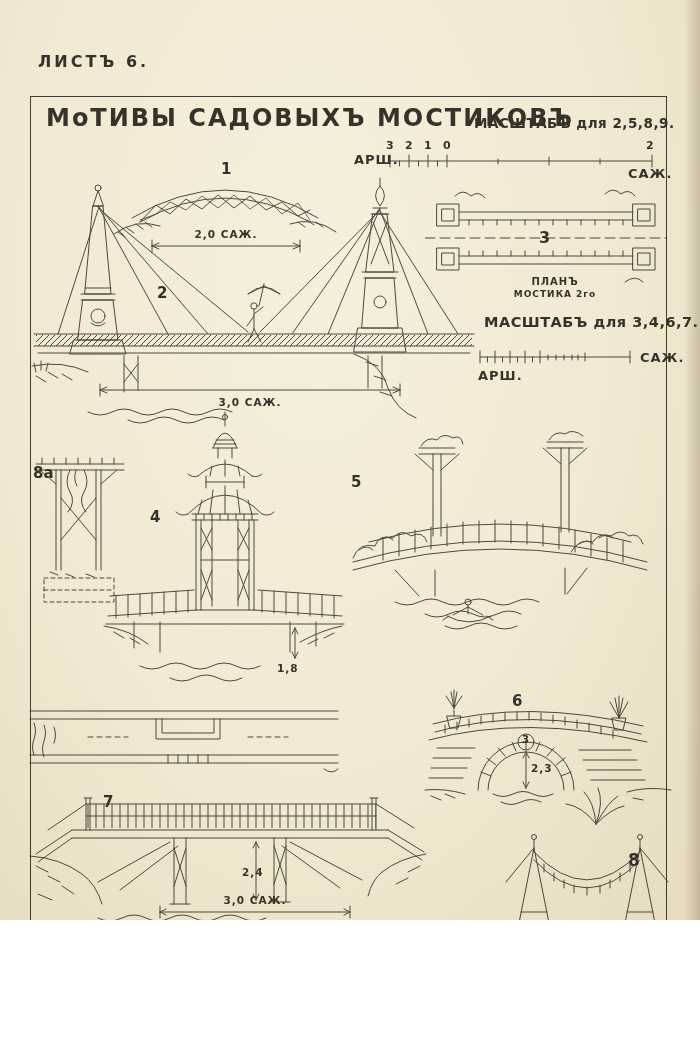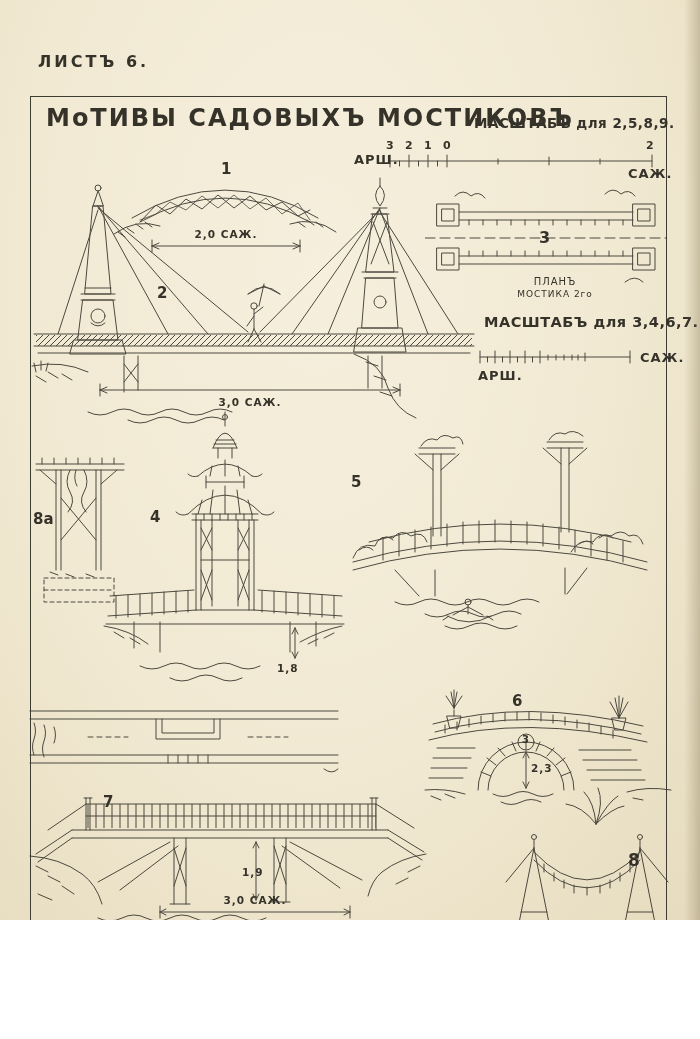--- a/index.html
+++ b/index.html
@@ -12,21 +12,21 @@
     border:1.6px solid #3e3b31; }
   .txt { position:absolute; white-space:nowrap; color:var(--ink); }
   .center { text-align:center; }
   .sheet { font-size:16px; letter-spacing:3px; font-weight:600; }
   .title { font-size:24px; letter-spacing:2px; font-weight:600; }
   .scalecap { font-size:13.5px; letter-spacing:.5px; font-weight:600; }
   .unit { font-size:13px; letter-spacing:1px; font-weight:600; }
   .tick { font-size:11px; font-weight:600; }
   .num { font-size:15px; font-weight:600; }
   .dim { font-size:10.5px; letter-spacing:1px; font-weight:600; }
-  .cap { font-size:10px; letter-spacing:1px; font-weight:400; line-height:12px; }
+  .cap { font-size:10px; letter-spacing:1px; font-weight:700; line-height:12px; }
   .fig { position:absolute; opacity:.88; }
   svg path, svg rect, svg circle, svg line { fill:none; stroke:var(--ink);
     stroke-width:1; stroke-linecap:round; stroke-linejoin:round; }
   #edge-right { position:absolute; right:0; top:0; width:16px; height:100%;
     background:linear-gradient(to right, rgba(120,105,70,0), rgba(115,100,65,.30)); }
   #band-bottom { position:absolute; left:0; top:1012px; width:700px; height:27px;
     background:linear-gradient(to bottom,#8a8880 0%, #44433f 35%, #141413 100%); }
 </style>
 </head>
 <body>
@@ -135,21 +135,21 @@
 
   <div class="txt scalecap" style="left:484px;top:314px;font-size:14.5px">МАСШТАБЪ для 3,4,6,7.</div>
   <svg class="fig" style="left:478px;top:349px" width="156" height="16" viewBox="0 0 156 16">
     <path d="M2,8 H152"></path>
     <path d="M2,2 V14 M17,2 V14 M32,2 V14 M47,2 V14 M62,2 V14 M152,2 V14 M107,4 V12"></path>
     <path d="M9.5,8 V13 M24.5,8 V13 M39.5,8 V13 M54.5,8 V13 M70,6 V11 M78,6 V11 M86,6 V11 M94,6 V11 M100,6 V11"></path>
   </svg>
   <div class="txt unit" style="left:640px;top:350px">САЖ.</div>
   <div class="txt unit" style="left:478px;top:368px">АРШ.</div>
 
-  <div class="txt num" style="left:33px;top:510px">8а</div>
+  <div class="txt num" style="left:33px;top:464px">8а</div>
   <svg class="fig" style="left:26px;top:436px" width="108" height="178" viewBox="0 0 108 178">
     <path d="M10,28 H98 M10,34 H98"></path>
     <path d="M16,28 v-6 M28,28 v-6 M40,28 v-6 M52,28 v-6 M64,28 v-6 M76,28 v-6 M88,28 v-6"></path>
     <path d="M30,34 V134 M35,34 V134 M70,34 V134 M75,34 V134"></path>
     <path d="M30,48 L14,34 M75,48 L91,34"></path>
     <path d="M35,62 L70,104 M70,62 L35,104"></path>
     <path d="M44,34 q-6,12 0,22 q6,10 -2,20 M58,34 q6,12 0,22 q-6,10 2,20 M50,34 q-3,9 1,16"></path>
     <path d="M24,136 l8,3 M40,138 l8,3 M60,138 l8,3"></path>
     <rect x="18" y="142" width="70" height="24" style="stroke-dasharray:4 3"></rect>
     <path d="M18,154 H88" style="stroke-dasharray:4 3"></path>
@@ -243,21 +243,21 @@
     <path d="M58,18 L20,44 M348,18 L386,42"></path>
     <path d="M146,52 V118 M158,52 V118 M146,62 L158,100 M158,62 L146,100 M142,118 H162"></path>
     <path d="M246,52 V116 M258,52 V116 M246,60 L258,98 M258,60 L246,98 M242,116 H262"></path>
     <path d="M70,96 L142,56 M92,104 L150,60 M334,94 L262,56 M312,102 L254,60"></path>
     <path d="M2,70 q30,2 52,18 q14,10 20,30 M8,80 l12,6 M20,90 l12,6 M34,100 l12,8 M10,108 l14,6"></path>
     <path d="M398,68 q-26,4 -44,18 q-10,8 -14,24 M392,80 l-12,6 M380,92 l-12,6"></path>
     <path d="M70,132 q12,6 24,0 t24,0 t24,0 t24,0 t24,0 t24,0 t24,0 M100,146 q12,6 24,0 t24,0 t24,0 t24,0 t24,0 M130,160 q12,6 24,0 t24,0 t24,0"></path>
     <path d="M228,56 V114 M228,56 l-3,6 M228,56 l3,6 M228,114 l-3,-6 M228,114 l3,-6"></path>
     <path d="M132,126 H322 M132,126 l6,-3 M132,126 l6,3 M322,126 l-6,-3 M322,126 l-6,3 M132,120 V132 M322,120 V132"></path>
   </svg>
-  <div class="txt dim" style="left:242px;top:866px">1,9</div>
+  <div class="txt dim" style="left:242px;top:866px">2,4</div>
   <div class="txt dim center" style="left:215px;top:894px;width:80px">3,0 САЖ.</div>
 
   <div class="txt num" style="left:628px;top:850px;font-size:17px">8</div>
   <svg class="fig" style="left:500px;top:786px" width="175" height="180" viewBox="0 0 175 180">
     <path d="M96,38 q-14,-18 -30,-20 M96,38 q-2,-22 -12,-32 M96,38 q8,-22 2,-36 M96,38 q16,-16 28,-18 M96,38 q12,-22 22,-28"></path>
     <path d="M16,152 L34,62 M52,152 L34,62 M21,126 H47 M34,62 V54"></path>
       <circle cx="34" cy="51" r="2.5"></circle>
     <path d="M122,152 L140,62 M158,152 L140,62 M127,126 H153 M140,62 V54"></path>
       <circle cx="140" cy="51" r="2.5"></circle>
     <path d="M34,66 Q87,122 140,66 M34,74 Q87,130 140,74"></path>

